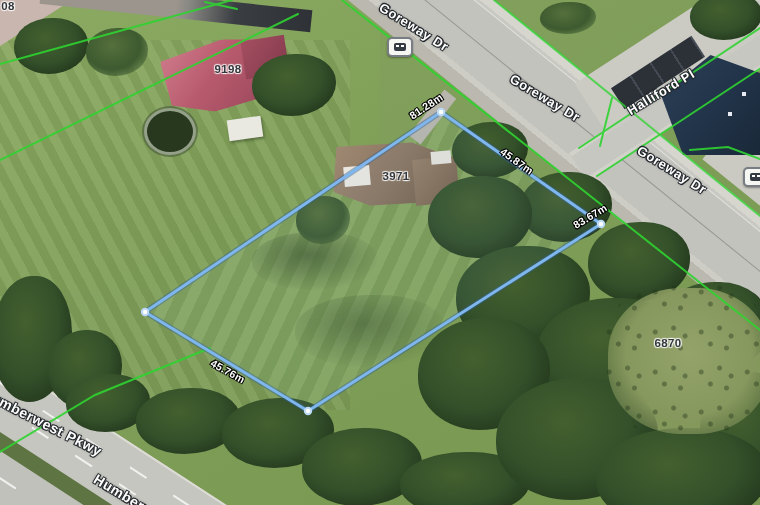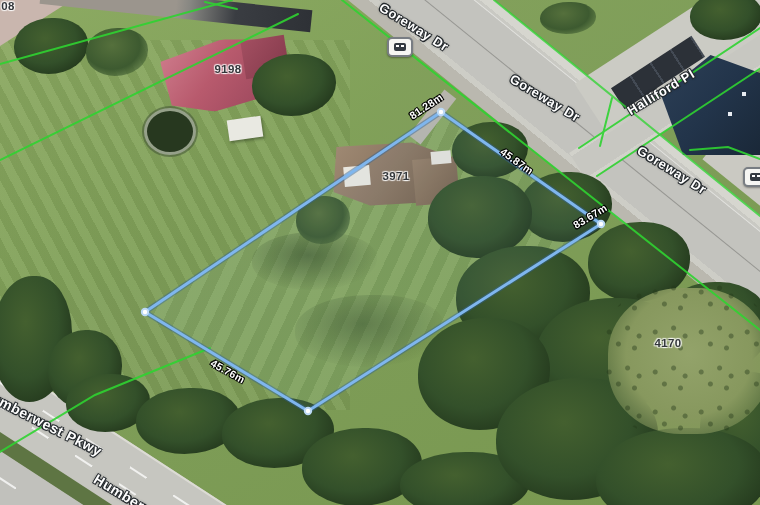--- a/index.html
+++ b/index.html
@@ -195,21 +195,21 @@
 
   <div class="lbl street" style="left:414px;top:27px;transform:translate(-50%,-50%) rotate(32deg);">Goreway Dr</div>
   <div class="lbl street" style="left:545px;top:98px;transform:translate(-50%,-50%) rotate(31deg);">Goreway Dr</div>
   <div class="lbl street" style="left:672px;top:170px;transform:translate(-50%,-50%) rotate(32deg);">Goreway Dr</div>
   <div class="lbl street" style="left:661px;top:92px;transform:translate(-50%,-50%) rotate(-31deg);">Halliford Pl</div>
   <div class="lbl street big" style="left:42px;top:422px;transform:translate(-50%,-50%) rotate(27deg);">Humberwest Pkwy</div>
   <div class="lbl street big" style="left:152px;top:512px;transform:translate(-50%,-50%) rotate(31deg);">Humberwest Pkwy</div>
 
   <div class="lbl addr" style="left:228px;top:69px;">9198</div>
   <div class="lbl addr" style="left:396px;top:176px;">3971</div>
-  <div class="lbl addr" style="left:668px;top:343px;">4170</div>
+  <div class="lbl addr" style="left:668px;top:343px;">6870</div>
   <div class="lbl addr" style="left:8px;top:6px;">08</div>
 
   <div class="bus-badge" style="left:387px;top:37px;">
     <div class="bus-glyph"></div>
   </div>
   <div class="bus-badge" style="left:743px;top:167px;">
     <div class="bus-glyph"></div>
   </div>
 
 </div>

